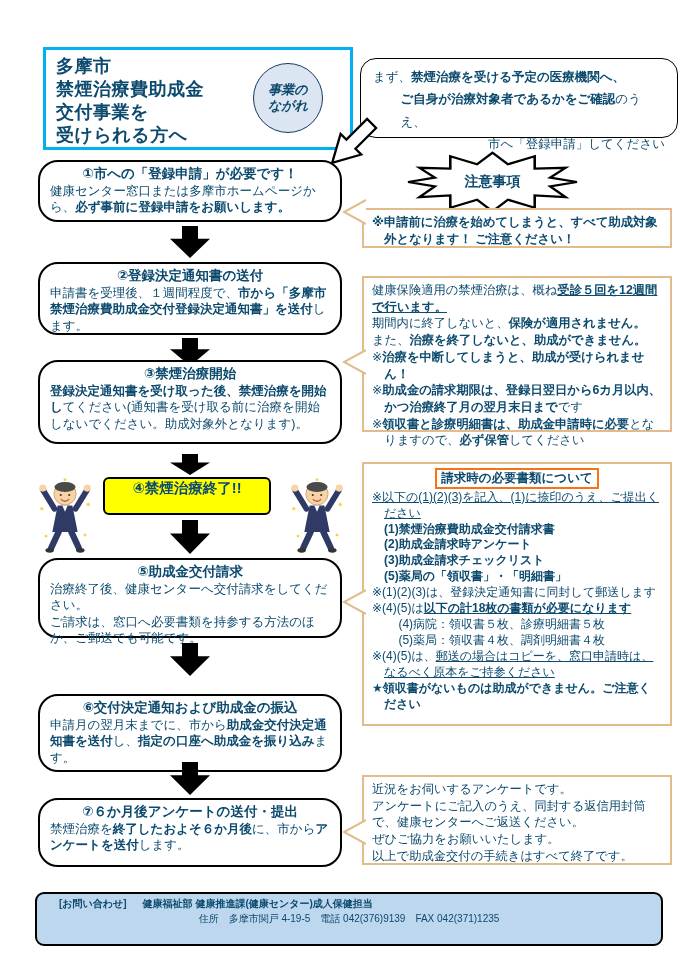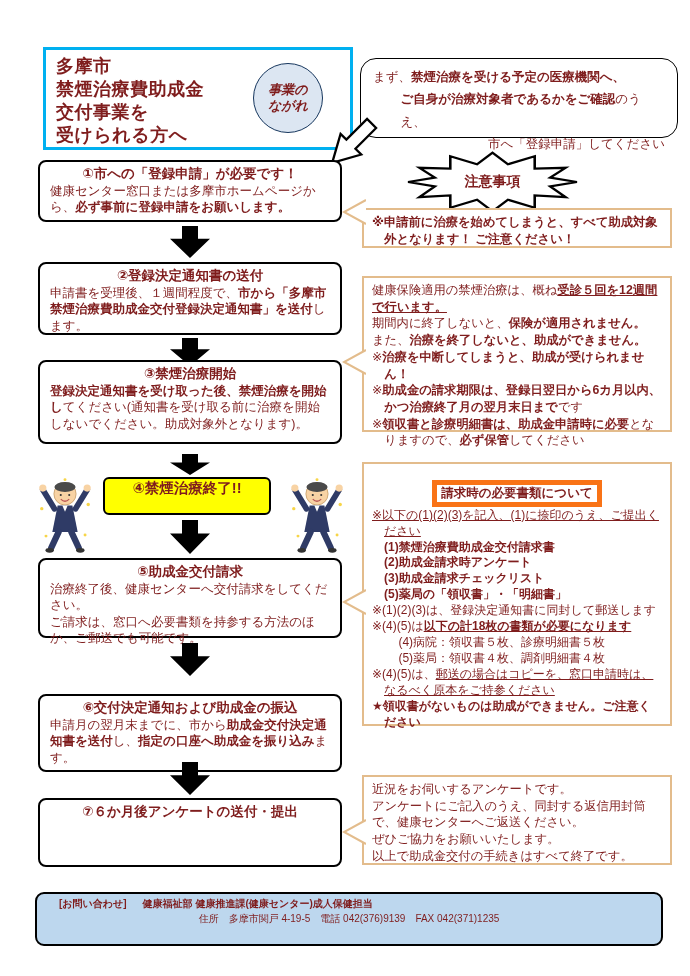--- a/index.html
+++ b/index.html
@@ -1,18 +1,18 @@
 <!DOCTYPE html>
 <html style="--c-accent_blue: #00B0F0; --c-note_border: #E3BC8C; --c-footer_bg: #BDD7EE; --c-highlight_yellow: #FFFF00; --c-badge_bg: #DCE6F2; --c-badge_border: #17375E;"><head>
 <meta charset="utf-8">
 <style>
   html,body{margin:0;padding:0;background:#888;}
   #page{
     position:relative;width:690px;height:976px;margin:0 auto;background:#fff;
-    font-family:"Liberation Sans","DejaVu Sans",sans-serif;color:#7f1d1d;overflow:hidden;
+    font-family:"Liberation Sans","DejaVu Sans",sans-serif;color:#0c4a6e;overflow:hidden;
   }
   .abs{position:absolute;}
   .b{font-weight:700;}
   .u{text-decoration:underline;}
   .ind1{padding-left:1em;}
   .ind2{padding-left:2.2em;}
   .rt{text-align:right;}
   .hang{padding-left:1em;text-indent:-1em;}
 
   
@@ -32,40 +32,40 @@
   
   .bubble{
     left:360px;top:58px;width:318px;height:80px;box-sizing:border-box;
     border:1.5px solid #000;border-radius:16px;background:#fff;
     padding:7px 12px;font-size:12.5px;line-height:1.78;
   }
 
   
   .fbox{
     left:38px;width:304px;box-sizing:border-box;background:#fff;
-    border:2px solid #000;border-radius:8px;padding:3px 10px;
+    border:2px solid #000;border-radius:20px;padding:3px 10px;
     font-size:12.5px;line-height:1.3;
   }
   .fbox .ft{text-align:center;font-weight:700;font-size:13.5px;line-height:1.35;}
   .step4{
     left:103px;top:477px;width:168px;height:38px;box-sizing:border-box;
     background:var(--c-highlight_yellow,#FFFF00);border:2px solid #000;border-radius:6px;
     display:flex;align-items:flex-start;justify-content:center;
     font-size:14.5px;font-weight:700;
   }
 
   
   .tan{
     left:362px;width:310px;box-sizing:border-box;background:#fff;
     border:2px solid var(--c-note_border,#E3BC8C);
     padding:4px 8px;font-size:12.3px;line-height:1.36;
   }
   .tan.dense{line-height:1.33;font-size:12px;}
   .doc-title-wrap{text-align:center;margin-bottom:1px;}
-  .doc-title{display:inline-block;border:5px solid #f97316;padding:0 4px;font-weight:700;font-size:12.5px;margin-top:12px;}
+  .doc-title{display:inline-block;border:2px solid #f97316;padding:0 4px;font-weight:700;font-size:12.5px;}
 
   
   .footer{
     left:35px;top:892px;width:628px;height:54px;box-sizing:border-box;
     background:var(--c-footer_bg,#BDD7EE);border:2.5px solid #000;border-radius:9px;
     padding:3px 22px;font-size:10px;line-height:1.45;
   }
   .footer .l1{font-weight:700;display:flex;gap:16px;}
   .footer .l2{text-align:center;font-weight:500;}
 
@@ -230,20 +230,23 @@
   </div>
 
   <div class="abs" style="left:170px;top:762px;">
     <svg width="40" height="33" viewBox="0 0 40 30" preserveAspectRatio="none">
         <polygon points="12,0 28,0 28,12 40,12 20,30 0,12 12,12" fill="#000"></polygon>
       </svg>
   </div>
 
   <div class="abs fbox" style="top:798px;height:69px;">
     <div class="ft">⑦６か月後アンケートの送付・提出</div>
+    <div>
+        <div><span>禁煙治療を</span><span class="b">終了したおよそ６か月後</span><span>に、市から</span><span class="b">アンケートを送付</span><span>します。</span></div>
+      </div>
   </div>
 
   <div class="abs tan" style="top:208px;height:40px;">
     <div>
         <div class="hang"><span class="b">※申請前に治療を始めてしまうと、すべて助成対象外となります！ ご注意ください！</span></div>
       </div>
   </div>
 
   <div class="abs tan" style="top:276px;height:156px;">
     <div>

